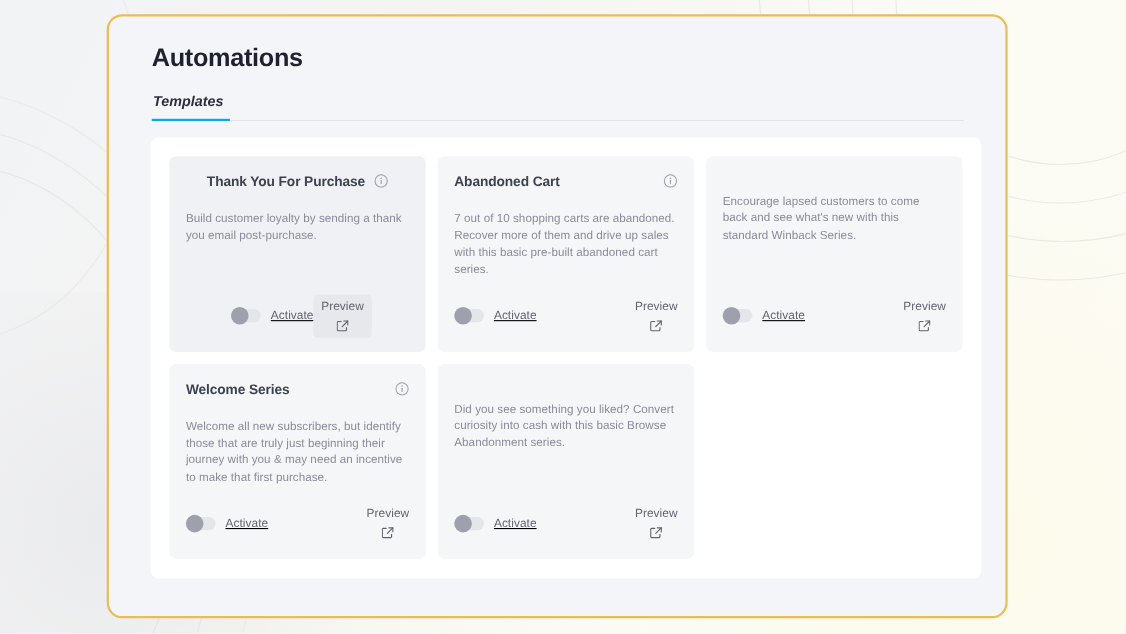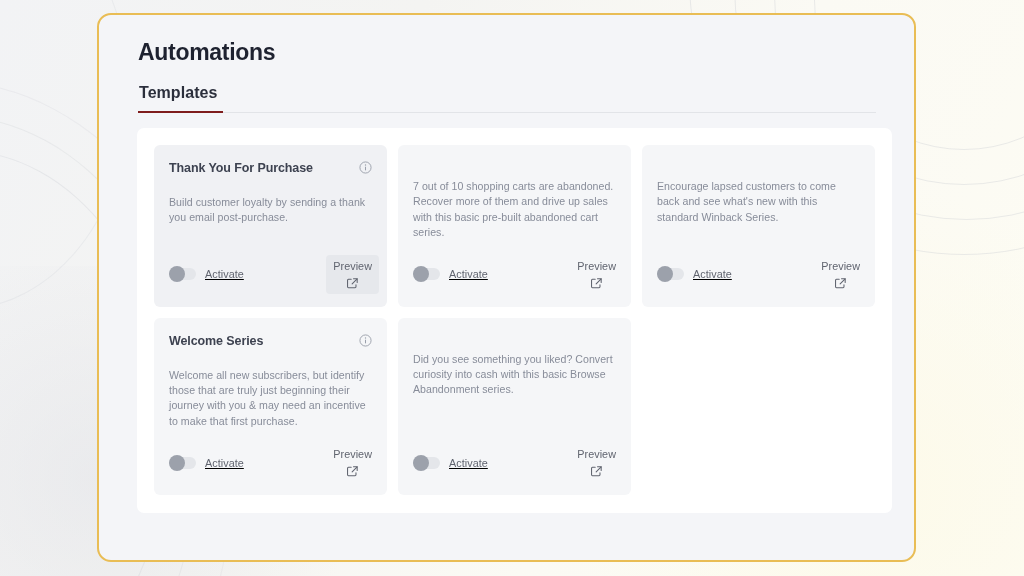--- a/index.html
+++ b/index.html
@@ -92,28 +92,29 @@
 
   
   .tabs-row {
     margin-top: 17px;
     display: flex;
     align-items: flex-end;
     border-bottom: 1px solid #e2e4e8;
     padding-left: 0;
   }
   .tab {
-    font-size: 16px;
+    font-size: 13px;
     font-weight: bold;
     color: #2b2f3c;
     padding: 0 6px 9px 1px;
     margin-bottom: -1px;
-    border-bottom: 2px solid #7f1d1d;
+    border-bottom: 2px solid #0ea5e9;
     cursor: pointer;
     letter-spacing: 0.05px;
+    font-style: italic;
   }
 
   
   .panel {
     margin: 15px 22px 0 38px;
     background: #ffffff;
     border-radius: 7px;
     padding: 17px 17px 18px 17px;
     min-height: 276px;
   }
@@ -128,20 +129,21 @@
     background: #f5f6f8;
     border-radius: 6px;
     padding: 15px 15px 13px 15px;
     display: flex;
     flex-direction: column;
     min-height: 118px;
     cursor: pointer;
   }
   .card.is-hover {
     background: #f0f1f4;
+    align-items: center;
   }
   .card-head {
     display: flex;
     align-items: flex-start;
     justify-content: space-between;
     gap: 8px;
   }
   .card-title {
     font-size: 12.5px;
     font-weight: bold;
@@ -277,20 +279,30 @@
                 <svg viewBox="0 0 12 12" width="11" height="11" fill="none">
                   <path d="M4.6 1.4H1.6a1 1 0 0 0-1 1v7.2a1 1 0 0 0 1 1h7.2a1 1 0 0 0 1-1V7.3" stroke="#60646f" stroke-width="1.15" stroke-linecap="round" stroke-linejoin="round"></path>
                   <path d="M7.1 0.9h4v4" stroke="#60646f" stroke-width="1.15" stroke-linecap="round" stroke-linejoin="round"></path>
                   <path d="M11.1 0.9L5.6 6.4" stroke="#60646f" stroke-width="1.15" stroke-linecap="round"></path>
                 </svg>
               </span>
             </button>
           </div>
         </div>
         <div class="card">
+          <div class="card-head">
+            <div class="card-title">Abandoned Cart</div>
+            <span class="info-icon">
+              <svg viewBox="0 0 14 14" width="13" height="13" fill="none">
+                <circle cx="7" cy="7" r="6" stroke="#9aa0ab" stroke-width="1"></circle>
+                <circle cx="7" cy="4.3" r="0.75" fill="#9aa0ab"></circle>
+                <rect x="6.45" y="6" width="1.1" height="4.1" rx="0.5" fill="#9aa0ab"></rect>
+              </svg>
+            </span>
+          </div>
           <div class="card-desc">7 out of 10 shopping carts are abandoned. Recover more of them and drive up sales with this basic pre-built abandoned cart series.</div>
           <div class="card-footer">
             <div class="toggle-group">
               <span class="toggle"></span>
               <span class="toggle-label">Activate</span>
             </div>
             <button class="preview-btn">
               <span>Preview</span>
               <span class="ext-icon">
                 <svg viewBox="0 0 12 12" width="11" height="11" fill="none">

